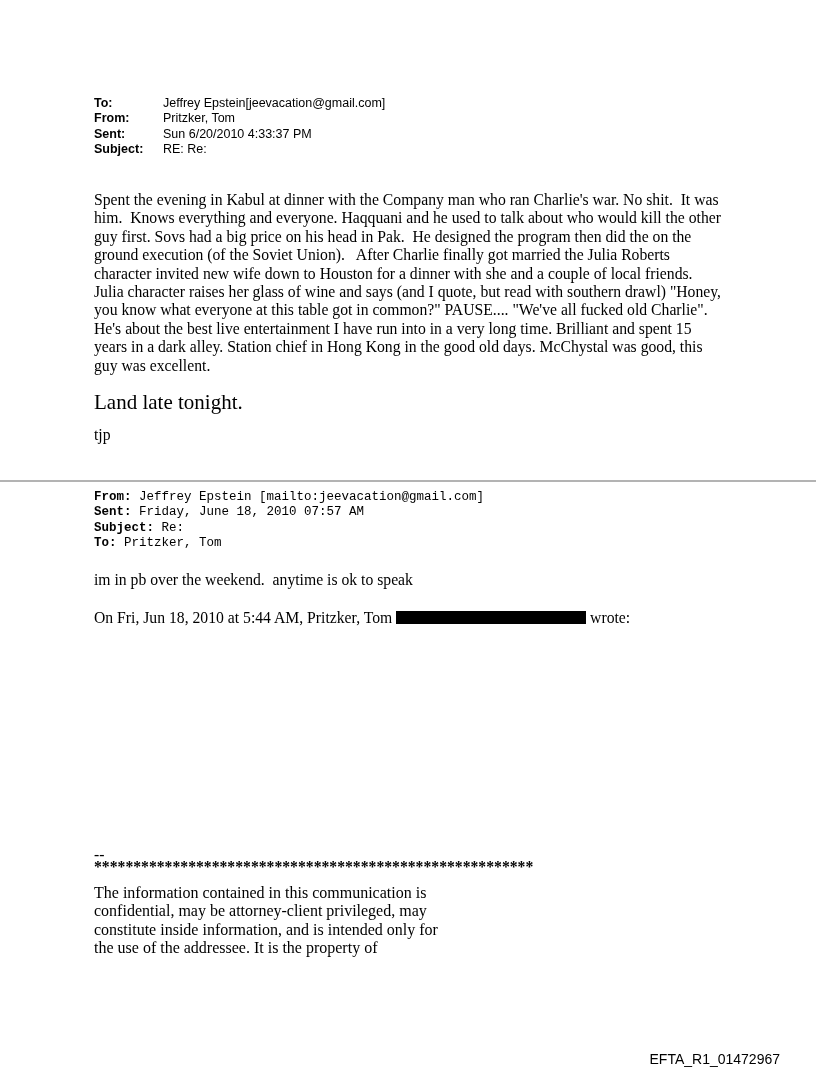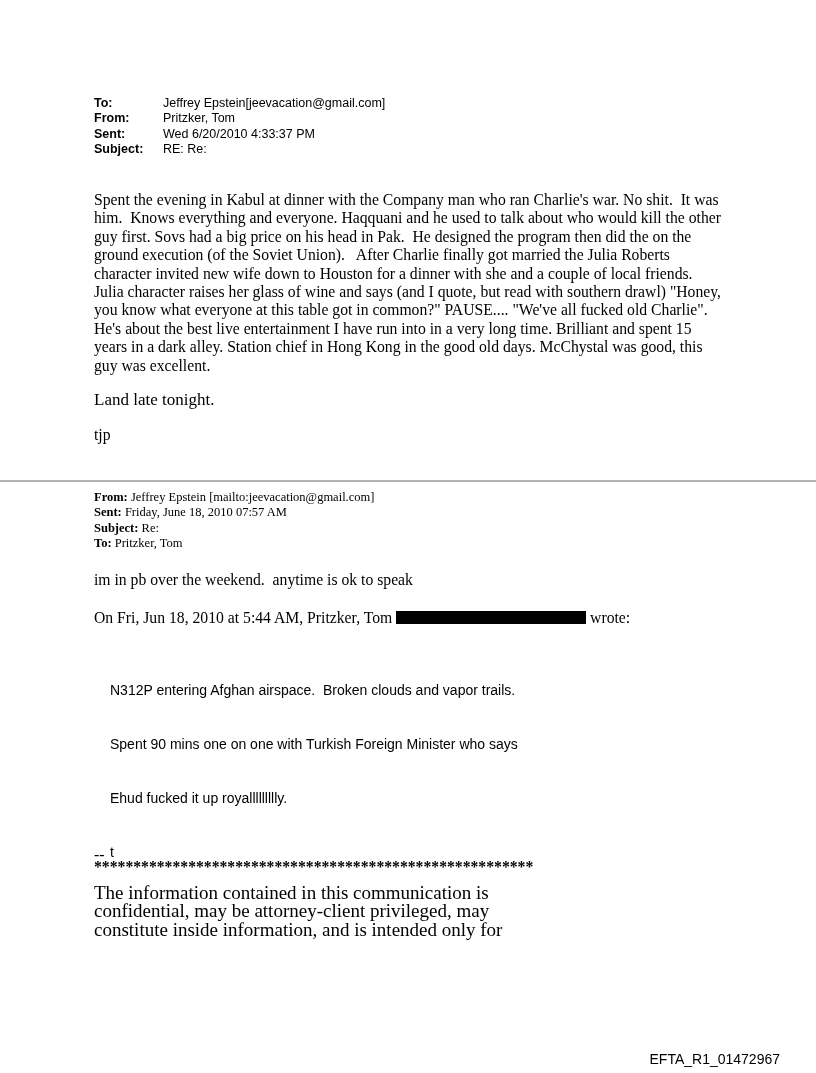--- a/index.html
+++ b/index.html
@@ -26,33 +26,33 @@
   .hlabel { font-weight: bold; width: 69px; flex: 0 0 69px; }
   .hval { white-space: pre; }
 
   
   .body1 {
     left: 94px; top: 191px; width: 632px;
     font-size: 15.7px;
     line-height: 18.4px;
     white-space: pre-wrap;
   }
-  .line2 { left: 94px; top: 390px; font-size: 17px; text-align: center; }
+  .line2 { left: 94px; top: 390px; font-size: 21px; text-align: center; }
   .sig   { left: 94px; top: 426px; font-size: 15.7px; }
 
   .divider {
     left: 0; top: 480px;
     width: 816px; height: 2px;
     background: #b3b3b3;
   }
 
   
   .hdr2 {
     left: 94px; top: 490px;
-    font-family: Liberation Serif, serif;
+    font-family: Liberation Mono, monospace;
     font-size: 12.5px;
     line-height: 15.3px;
   }
   .hdr2 .hl { font-weight: bold; }
 
   .bodyline {
     left: 94px; top: 571px;
     font-size: 15.7px;
     white-space: pre-wrap;
   }
@@ -73,21 +73,21 @@
     font-family: "Liberation Sans", sans-serif;
     font-size: 14px;
     line-height: 18px;
     white-space: pre-wrap;
   }
 
   .dashes { left: 94px; top: 846px; font-size: 15.7px; }
   .stars  { left: 94px; top: 858px; font-size: 15.7px; font-weight: bold; white-space: nowrap; }
   .disclaimer {
     left: 94px; top: 884px;
-    font-size: 19px;
+    font-size: 16px;
     line-height: 18.4px;
   }
 
   .footer {
     right: 36px; top: 1051px;
     font-family: "Liberation Sans", sans-serif;
     font-size: 14px;
   }
 </style>
 </head>
@@ -99,21 +99,21 @@
     <div class="hrow">
       <span class="hlabel">To:</span>
       <span class="hval">Jeffrey Epstein[jeevacation@gmail.com]</span>
     </div>
     <div class="hrow">
       <span class="hlabel">From:</span>
       <span class="hval">Pritzker, Tom</span>
     </div>
     <div class="hrow">
       <span class="hlabel">Sent:</span>
-      <span class="hval">Wed 6/20/2010 4:33:37 PM</span>
+      <span class="hval">Sun 6/20/2010 4:33:37 PM</span>
     </div>
     <div class="hrow">
       <span class="hlabel">Subject:</span>
       <span class="hval">RE: Re:</span>
     </div>
   </div>
 
   <div class="abs body1">Spent the evening in Kabul at dinner with the Company man who ran Charlie's war. No shit.  It was him.  Knows everything and everyone. Haqquani and he used to talk about who would kill the other guy first. Sovs had a big price on his head in Pak.  He designed the program then did the on the ground execution (of the Soviet Union).   After Charlie finally got married the Julia Roberts character invited new wife down to Houston for a dinner with she and a couple of local friends. Julia character raises her glass of wine and says (and I quote, but read with southern drawl) "Honey, you know what everyone at this table got in common?" PAUSE.... "We've all fucked old Charlie".     He's about the best live entertainment I have run into in a very long time. Brilliant and spent 15 years in a dark alley. Station chief in Hong Kong in the good old days. McChystal was good, this guy was excellent.</div>
   <div class="abs line2">Land late tonight.</div>
   <div class="abs sig">tjp</div>
@@ -126,31 +126,26 @@
     <div><span class="hl">Subject:</span> <span>Re:</span></div>
     <div><span class="hl">To:</span> <span>Pritzker, Tom</span></div>
   </div>
 
   <div class="abs bodyline">im in pb over the weekend.  anytime is ok to speak</div>
 
   <div class="abs quoteintro">
     <span>On Fri, Jun 18, 2010 at 5:44 AM, Pritzker, Tom </span><span class="redact"></span><span> wrote:</span>
   </div>
 
-  <div class="abs quoted">
-    <div>N312P entering Afghan airspace.  Broken clouds and vapor trails.</div>
-    <div>Spent 90 mins one on one with Turkish Foreign Minister who says</div>
-    <div>Ehud fucked it up royallllllllly.</div>
-    <div>t</div>
-  </div>
 
   <div class="abs dashes">--</div>
   <div class="abs stars">********************************************************</div>
 
   <div class="abs disclaimer">
     <div>The information contained in this communication is</div>
     <div>confidential, may be attorney-client privileged, may</div>
     <div>constitute inside information, and is intended only for</div>
+    <div>the use of the addressee. It is the property of</div>
   </div>
 
   <div class="abs footer">EFTA_R1_01472967</div>
 
 </div>
 
 </body></html>

